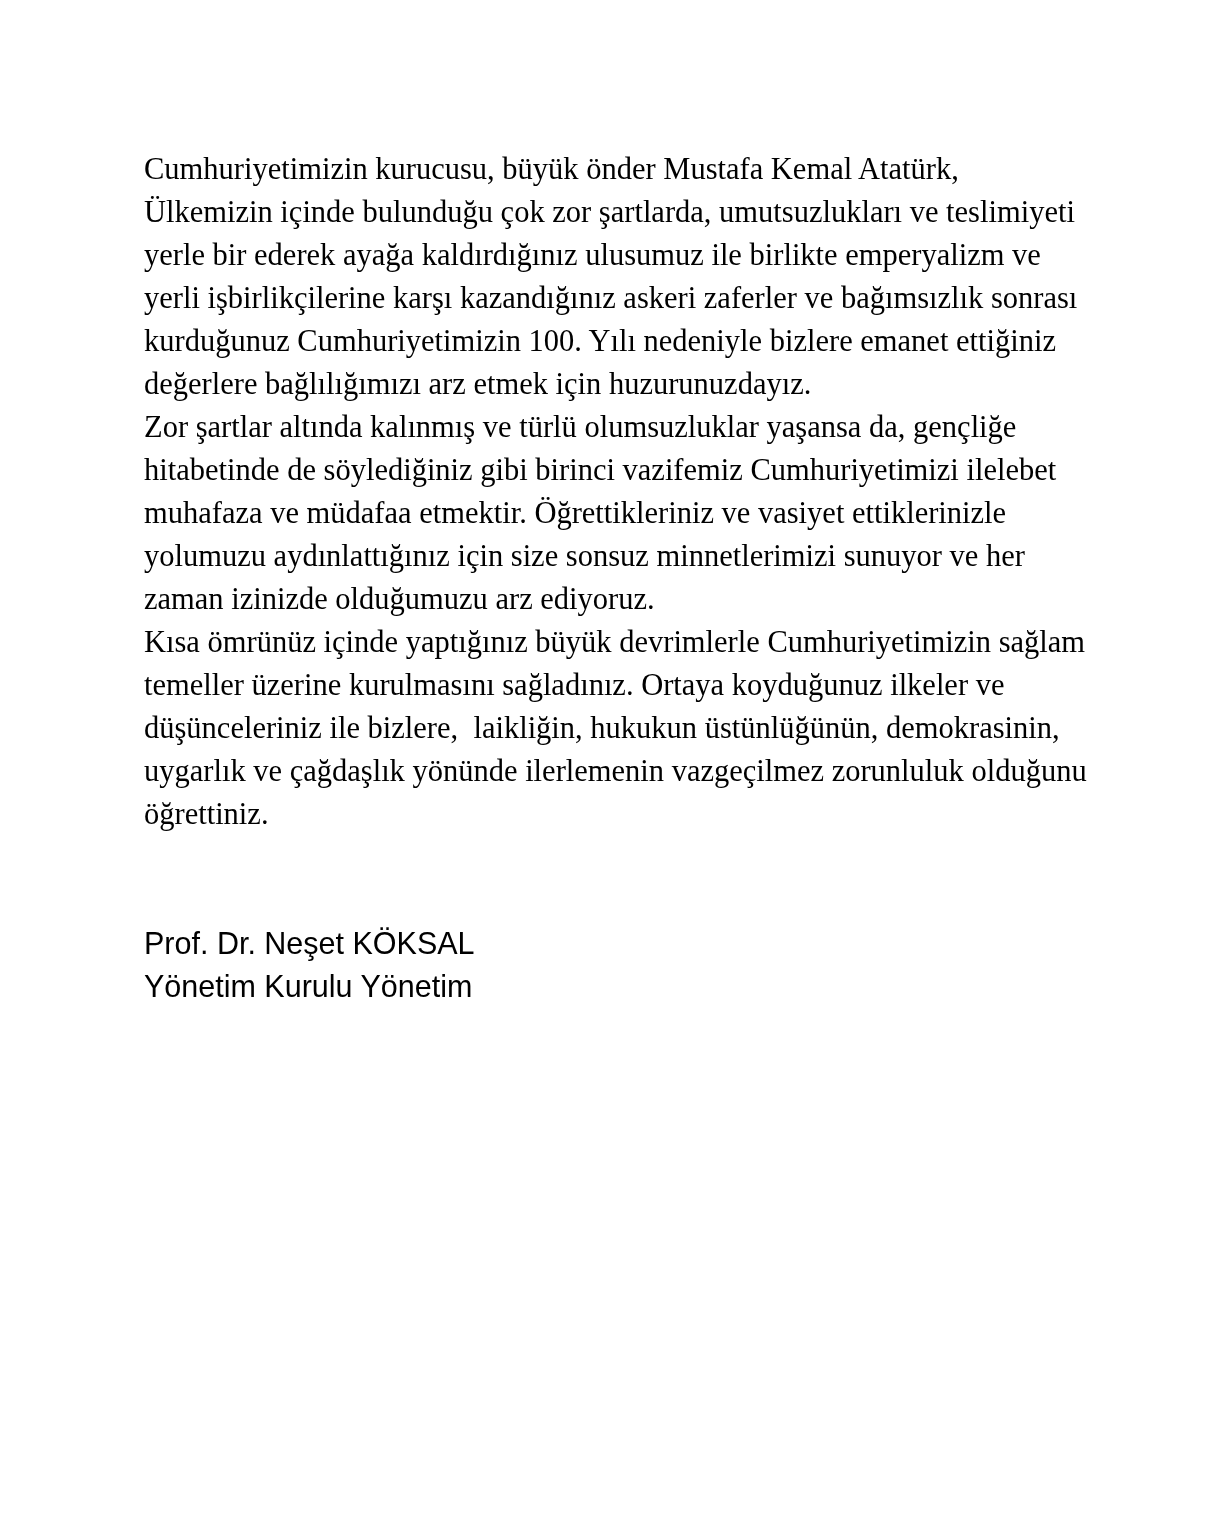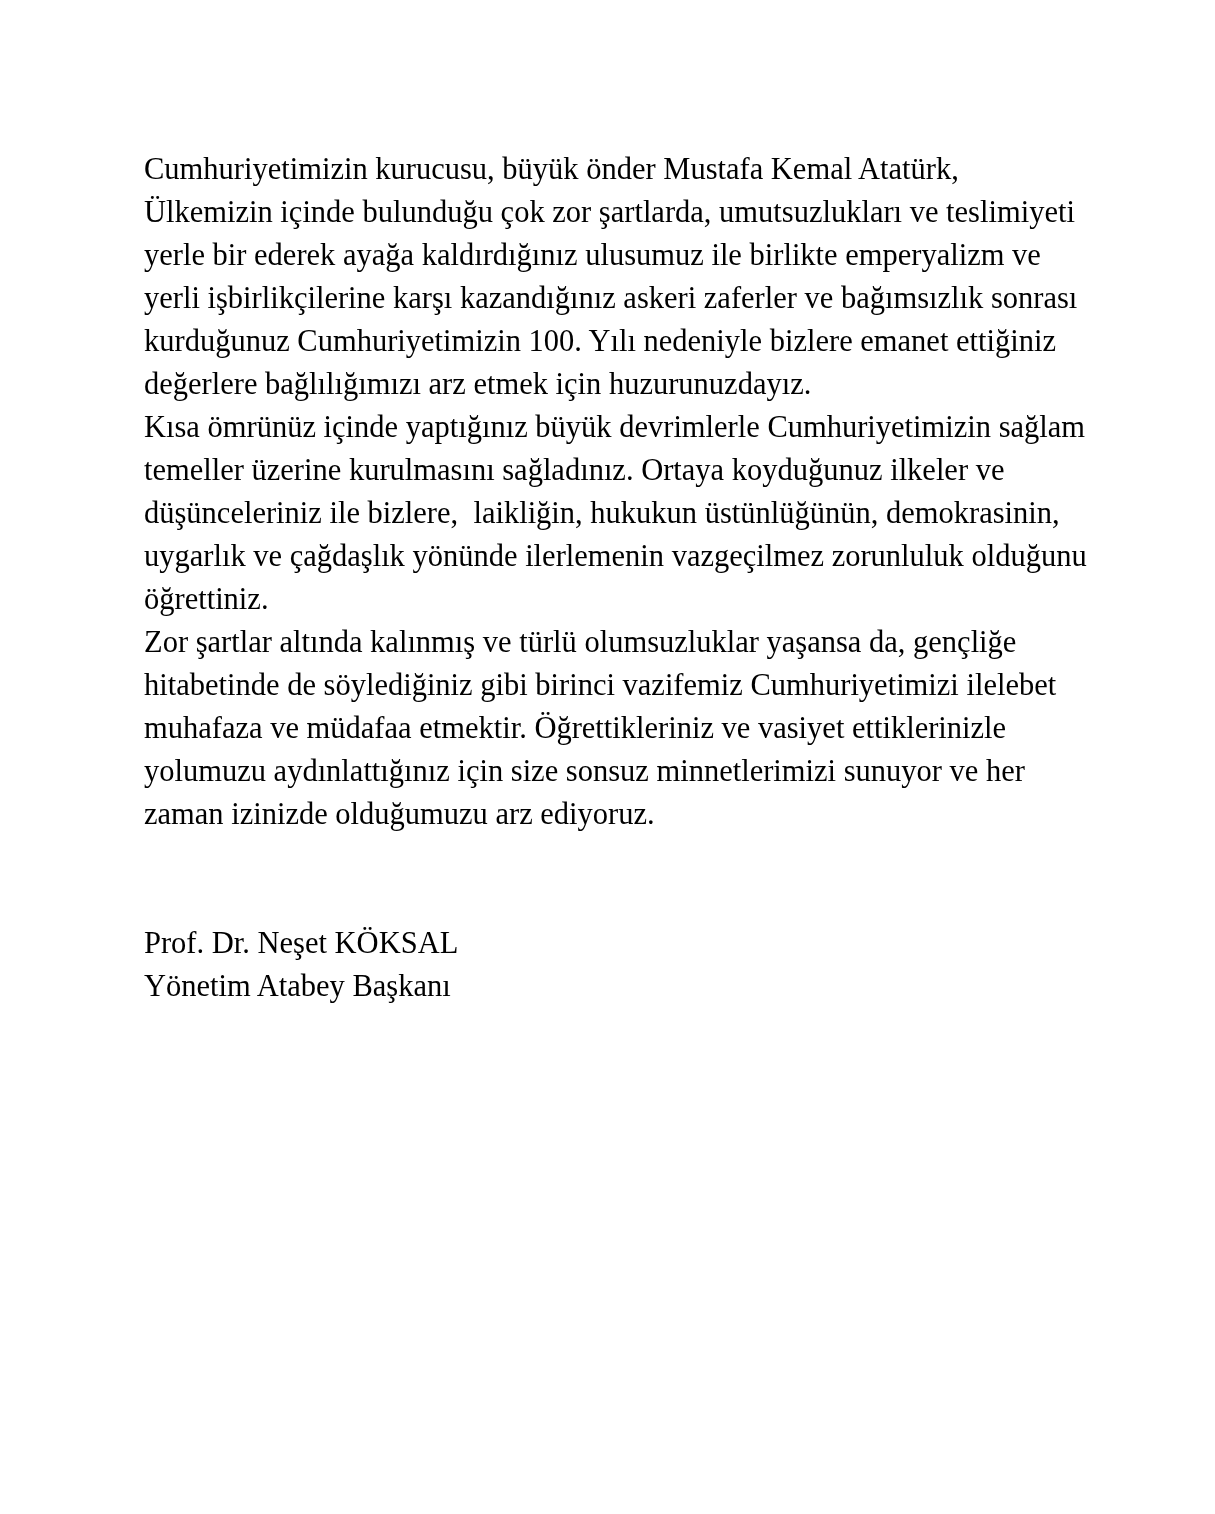--- a/index.html
+++ b/index.html
@@ -27,38 +27,38 @@
     line-height: 43px;
     color: #000000;
     margin: 0;
     text-align: left;
     white-space: pre-wrap;
   }
   .spacer-block {
     height: 86px;
   }
   .signature {
-    font-family: Liberation Serif, serif;
+    font-family: Liberation Sans, sans-serif;
     font-size: 30.5px;
     line-height: 43px;
     color: #000000;
     margin: 0;
     white-space: pre-wrap;
   }
 </style>
 </head>
 <body>
 
 <div class="page">
   <div class="doc-body">
 
     <p class="para">Cumhuriyetimizin kurucusu, büyük önder Mustafa Kemal Atatürk,</p>
     <p class="para">Ülkemizin içinde bulunduğu çok zor şartlarda, umutsuzlukları ve teslimiyeti yerle bir ederek ayağa kaldırdığınız ulusumuz ile birlikte emperyalizm ve yerli işbirlikçilerine karşı kazandığınız askeri zaferler ve bağımsızlık sonrası kurduğunuz Cumhuriyetimizin 100. Yılı nedeniyle bizlere emanet ettiğiniz değerlere bağlılığımızı arz etmek için huzurunuzdayız.</p>
+    <p class="para">Zor şartlar altında kalınmış ve türlü olumsuzluklar yaşansa da, gençliğe hitabetinde de söylediğiniz gibi birinci vazifemiz Cumhuriyetimizi ilelebet muhafaza ve müdafaa etmektir. Öğrettikleriniz ve vasiyet ettiklerinizle yolumuzu aydınlattığınız için size sonsuz minnetlerimizi sunuyor ve her zaman izinizde olduğumuzu arz ediyoruz.</p>
     <p class="para">Kısa ömrünüz içinde yaptığınız büyük devrimlerle Cumhuriyetimizin sağlam temeller üzerine kurulmasını sağladınız. Ortaya koyduğunuz ilkeler ve düşünceleriniz ile bizlere,  laikliğin, hukukun üstünlüğünün, demokrasinin, uygarlık ve çağdaşlık yönünde ilerlemenin vazgeçilmez zorunluluk olduğunu öğrettiniz.</p>
-    <p class="para">Zor şartlar altında kalınmış ve türlü olumsuzluklar yaşansa da, gençliğe hitabetinde de söylediğiniz gibi birinci vazifemiz Cumhuriyetimizi ilelebet muhafaza ve müdafaa etmektir. Öğrettikleriniz ve vasiyet ettiklerinizle yolumuzu aydınlattığınız için size sonsuz minnetlerimizi sunuyor ve her zaman izinizde olduğumuzu arz ediyoruz.</p>
 
     <div class="spacer-block"></div>
 
     <p class="signature">Prof. Dr. Neşet KÖKSAL</p>
-    <p class="signature">Yönetim Atabey Başkanı</p>
+    <p class="signature">Yönetim Kurulu Yönetim</p>
 
   </div>
 </div>
 
 </body></html>

